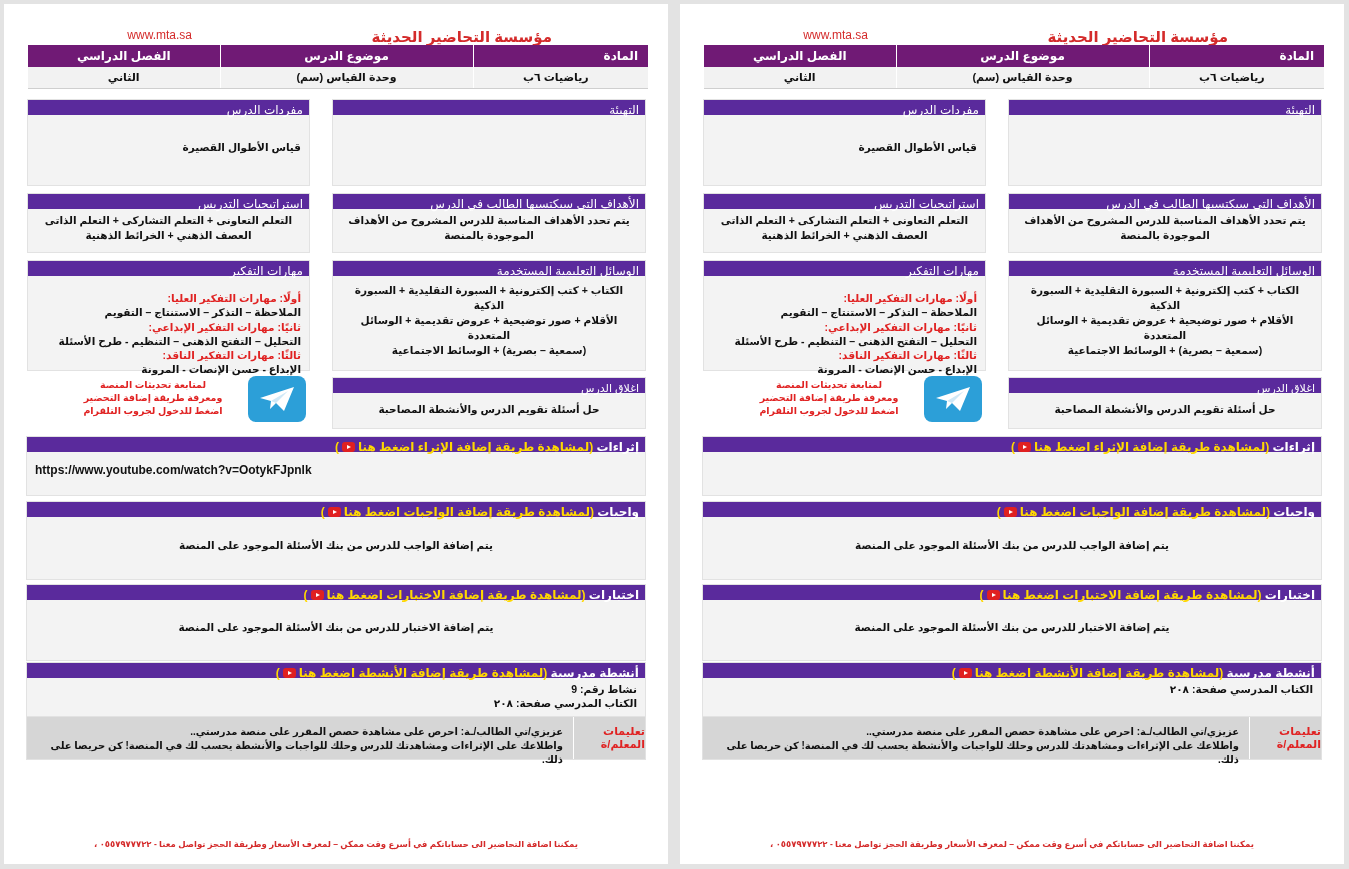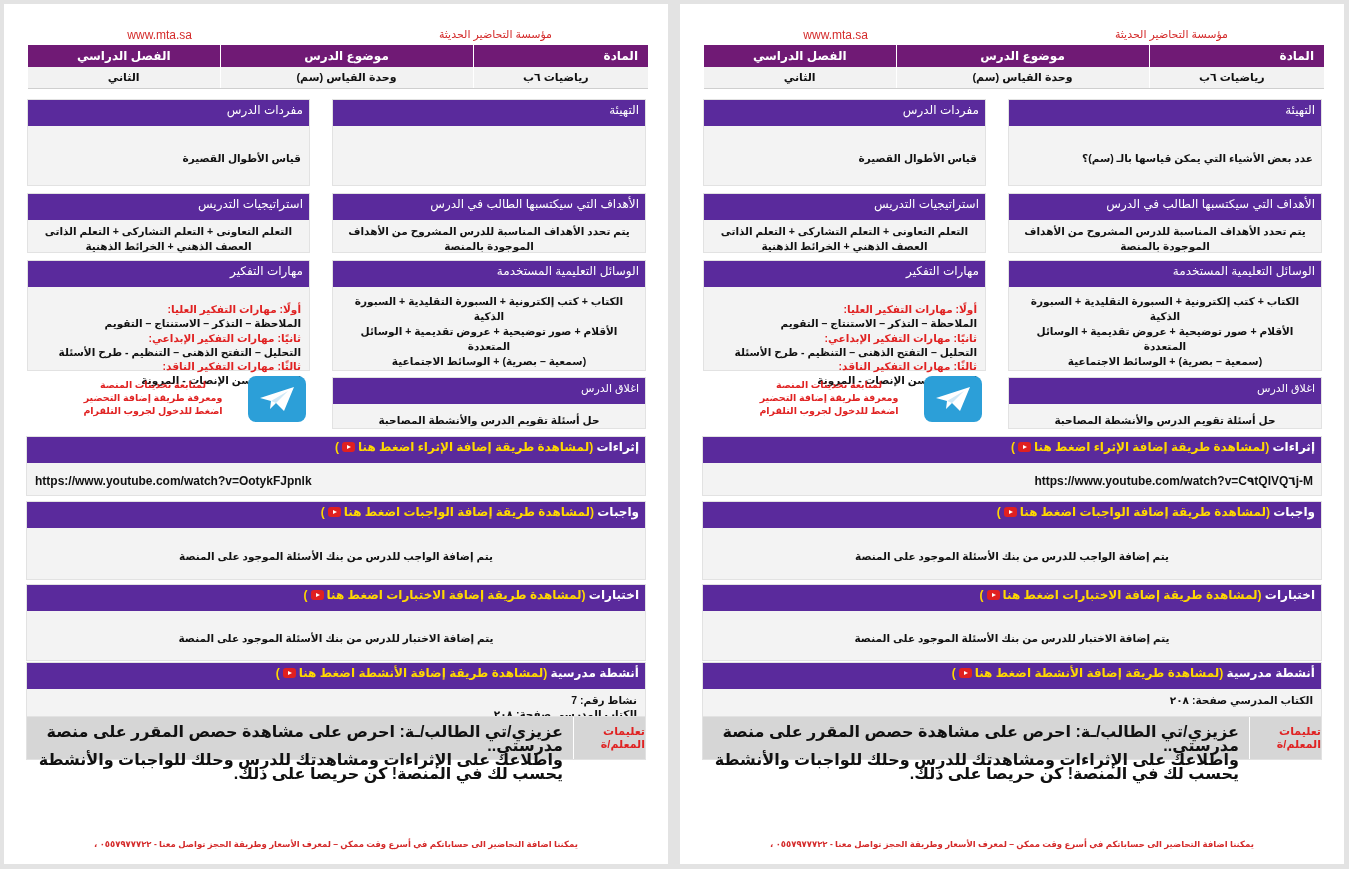--- a/index.html
+++ b/index.html
@@ -3,48 +3,48 @@
 <meta charset="utf-8">
 <style>
   * { box-sizing: border-box; margin: 0; padding: 0; }
   html, body { width: 1349px; height: 869px; overflow: hidden; background: #e3e3e3; }
   body { font-family: "Liberation Sans", "DejaVu Sans", sans-serif; position: relative; }
   .page { position: absolute; top: 4px; width: 664px; height: 860px; background: #ffffff; direction: rtl; }
   .page.p1 { left: 4px; }
   .page.p2 { left: 680px; }
   .abs { position: absolute; }
   .topline { top: 24px; font-size: 10px; color: #d42b2b; }
-  .org { right: 116px; font-size: 11px; }
+  .org { right: 116px; font-size: 15px; font-weight: bold; }
   .site { right: 476px; font-size: 12px; margin-left: 32px; }
   table.meta { position: absolute; top: 41px; left: 24px; width: 620px; border-collapse: collapse; }
   table.meta th { background: #701a75; color: #fff; font-weight: bold; font-size: 12px; height: 22px; text-align: center; border-right: 1px solid #ffffff; }
   table.meta th:first-child { text-align: right; padding-right: 10px; border-right: none; }
   table.meta td { background: #f2f2f2; font-size: 11px; font-weight: bold; height: 21px; text-align: center; color: #111; border-right: 1px solid #ffffff; border-bottom: 1px solid #cfcfcf; }
   table.meta td:first-child { text-align: center; padding-right: 10px; border-right: none; }
   .box { position: absolute; background: #f3f3f3; border: 1px solid #e2e2e2; }
-  .box .hd { background: #5a2a9c; color: #fff; font-size: 12px; height: 26px; line-height: 21px; padding-right: 6px; text-align: right; }
+  .box .hd { background: #5a2a9c; color: #fff; font-size: 12px; height: 15px; line-height: 21px; padding-right: 6px; text-align: right; }
   .box .bd { font-size: 10.5px; color: #111; font-weight: bold; display: flex; align-items: center; padding: 16px 8px; line-height: 15px; }
   .bd.center { justify-content: center; text-align: center; }
   .bd.start { justify-content: flex-start; text-align: right; }
   .col-r { right: 22px; width: 314px; }
   .col-l { right: 358px; width: 283px; }
   .wide { right: 22px; width: 620px; }
   .skills .bd { display: block; padding: 15px 8px 0 8px; line-height: 14.3px; }
   .red { color: #e02222; }
   .telegram { position: absolute; top: 372px; right: 362px; width: 58px; height: 46px; border-radius: 8px; background: #2c9fd8; display: flex; align-items: center; justify-content: center; }
   .promo { position: absolute; top: 374px; right: 440px; width: 150px; text-align: center; color: #e02222; font-size: 9.5px; font-weight: bold; line-height: 13px; }
   .wide .hd { font-weight: bold; }
   .yellow { color: #ffd800; }
   .yt { display: inline-block; width: 13px; height: 10px; background: #e02020; border-radius: 3px; vertical-align: -1px; margin: 0 3px; position: relative; }
   .yt::after { content: ""; position: absolute; left: 5px; top: 2.5px; border-left: 4px solid #fff; border-top: 2.5px solid transparent; border-bottom: 2.5px solid transparent; }
   .url { font-size: 12px; font-weight: bold; direction: ltr; }
   .act .bd { display: block; padding: 4px 8px; line-height: 14px; height: 35px; }
   .instr { position: absolute; right: 22px; width: 620px; top: 712px; height: 44px; background: #d6d6d6; border: 1px solid #e2e2e2; display: flex; }
   .instr .lbl { width: 72px; color: #e02222; font-size: 11px; font-weight: bold; display: flex; align-items: center; justify-content: center; border-left: 1px solid #ffffff; }
-  .instr .txt { flex: 1; font-size: 16px; color: #111; padding: 8px 10px; line-height: 14px; font-weight: bold; }
+  .instr .txt { flex: 1; font-size: 10px; color: #111; padding: 8px 10px; line-height: 14px; font-weight: bold; }
   .footer { position: absolute; top: 835px; width: 100%; text-align: center; color: #d42b2b; font-size: 8.5px; font-weight: bold; }
 </style>
 </head>
 <body>
 
 <div id="pages">
     <div class="page p1">
     <div class="abs topline org">مؤسسة التحاضير الحديثة</div>
     <div class="abs topline site">www.mta.sa</div>
 
@@ -150,21 +150,21 @@
       </div>
       <div class="bd center" style="height:54px;">يتم إضافة الاختبار للدرس من بنك الأسئلة الموجود على المنصة</div>
     </div>
 
     <div class="box wide act" style="top:658px;height:55px;">
       <div class="hd">
         <span>أنشطة مدرسية</span>
         <span class="yellow">(لمشاهدة طريقة إضافة الأنشطة اضغط هنا</span><span class="yt"></span><span class="yellow">)</span>
       </div>
       <div class="bd">
-        <div>نشاط رقم: 7</div>
+        <div>نشاط رقم: 9</div>
         <div>الكتاب المدرسي صفحة: ٢٠٨</div>
       </div>
     </div>
 
     <div class="instr">
       <div class="lbl">تعليمات المعلم/ة</div>
       <div class="txt">
         <div>عزيزي/تي الطالب/ـة: احرص على مشاهدة حصص المقرر على منصة مدرستي..</div>
         <div>واطلاعك على الإثراءات ومشاهدتك للدرس وحلك للواجبات والأنشطة يحسب لك في المنصة! كن حريصا على ذلك.</div>
       </div>
@@ -191,21 +191,20 @@
       <tr>
         <td>رياضيات ٦ب</td>
         <td>وحدة القياس (سم)</td>
         <td>الثاني</td>
       </tr>
     </tbody>
       </table>
 
     <div class="box col-r" style="top:95px;height:87px;">
       <div class="hd">التهيئة</div>
-      <div class="bd start" style="height:64px;">عدد بعض الأشياء التي يمكن قياسها بالـ (سم)؟</div>
     </div>
     <div class="box col-l" style="top:95px;height:87px;">
       <div class="hd">مفردات الدرس</div>
       <div class="bd start" style="height:64px;">قياس الأطوال القصيرة</div>
     </div>
 
     <div class="box col-r" style="top:189px;height:60px;">
       <div class="hd">الأهداف التي سيكتسبها الطالب في الدرس</div>
       <div class="bd center" style="height:37px;">يتم تحدد الأهداف المناسبة للدرس المشروح من الأهداف الموجودة بالمنصة</div>
     </div>
@@ -252,23 +251,20 @@
       <div>لمتابعة تحديثات المنصة</div>
       <div>ومعرفة طريقة إضافة التحضير</div>
       <div>اضغط للدخول لجروب التلقرام</div>
     </div>
 
     <div class="box wide" style="top:432px;height:60px;">
       <div class="hd">
         <span>إثراءات</span>
         <span class="yellow">(لمشاهدة طريقة إضافة الإثراء اضغط هنا</span><span class="yt"></span><span class="yellow">)</span>
       </div>
-      <div class="bd start" style="height:37px;">
-        <span class="url">https://www.youtube.com/watch?v=C٩tQIVQ٦j-M</span>
-      </div>
     </div>
 
     <div class="box wide" style="top:497px;height:79px;">
       <div class="hd">
         <span>واجبات</span>
         <span class="yellow">(لمشاهدة طريقة إضافة الواجبات اضغط هنا</span><span class="yt"></span><span class="yellow">)</span>
       </div>
       <div class="bd center" style="height:56px;">يتم إضافة الواجب للدرس من بنك الأسئلة الموجود على المنصة</div>
     </div>
 

